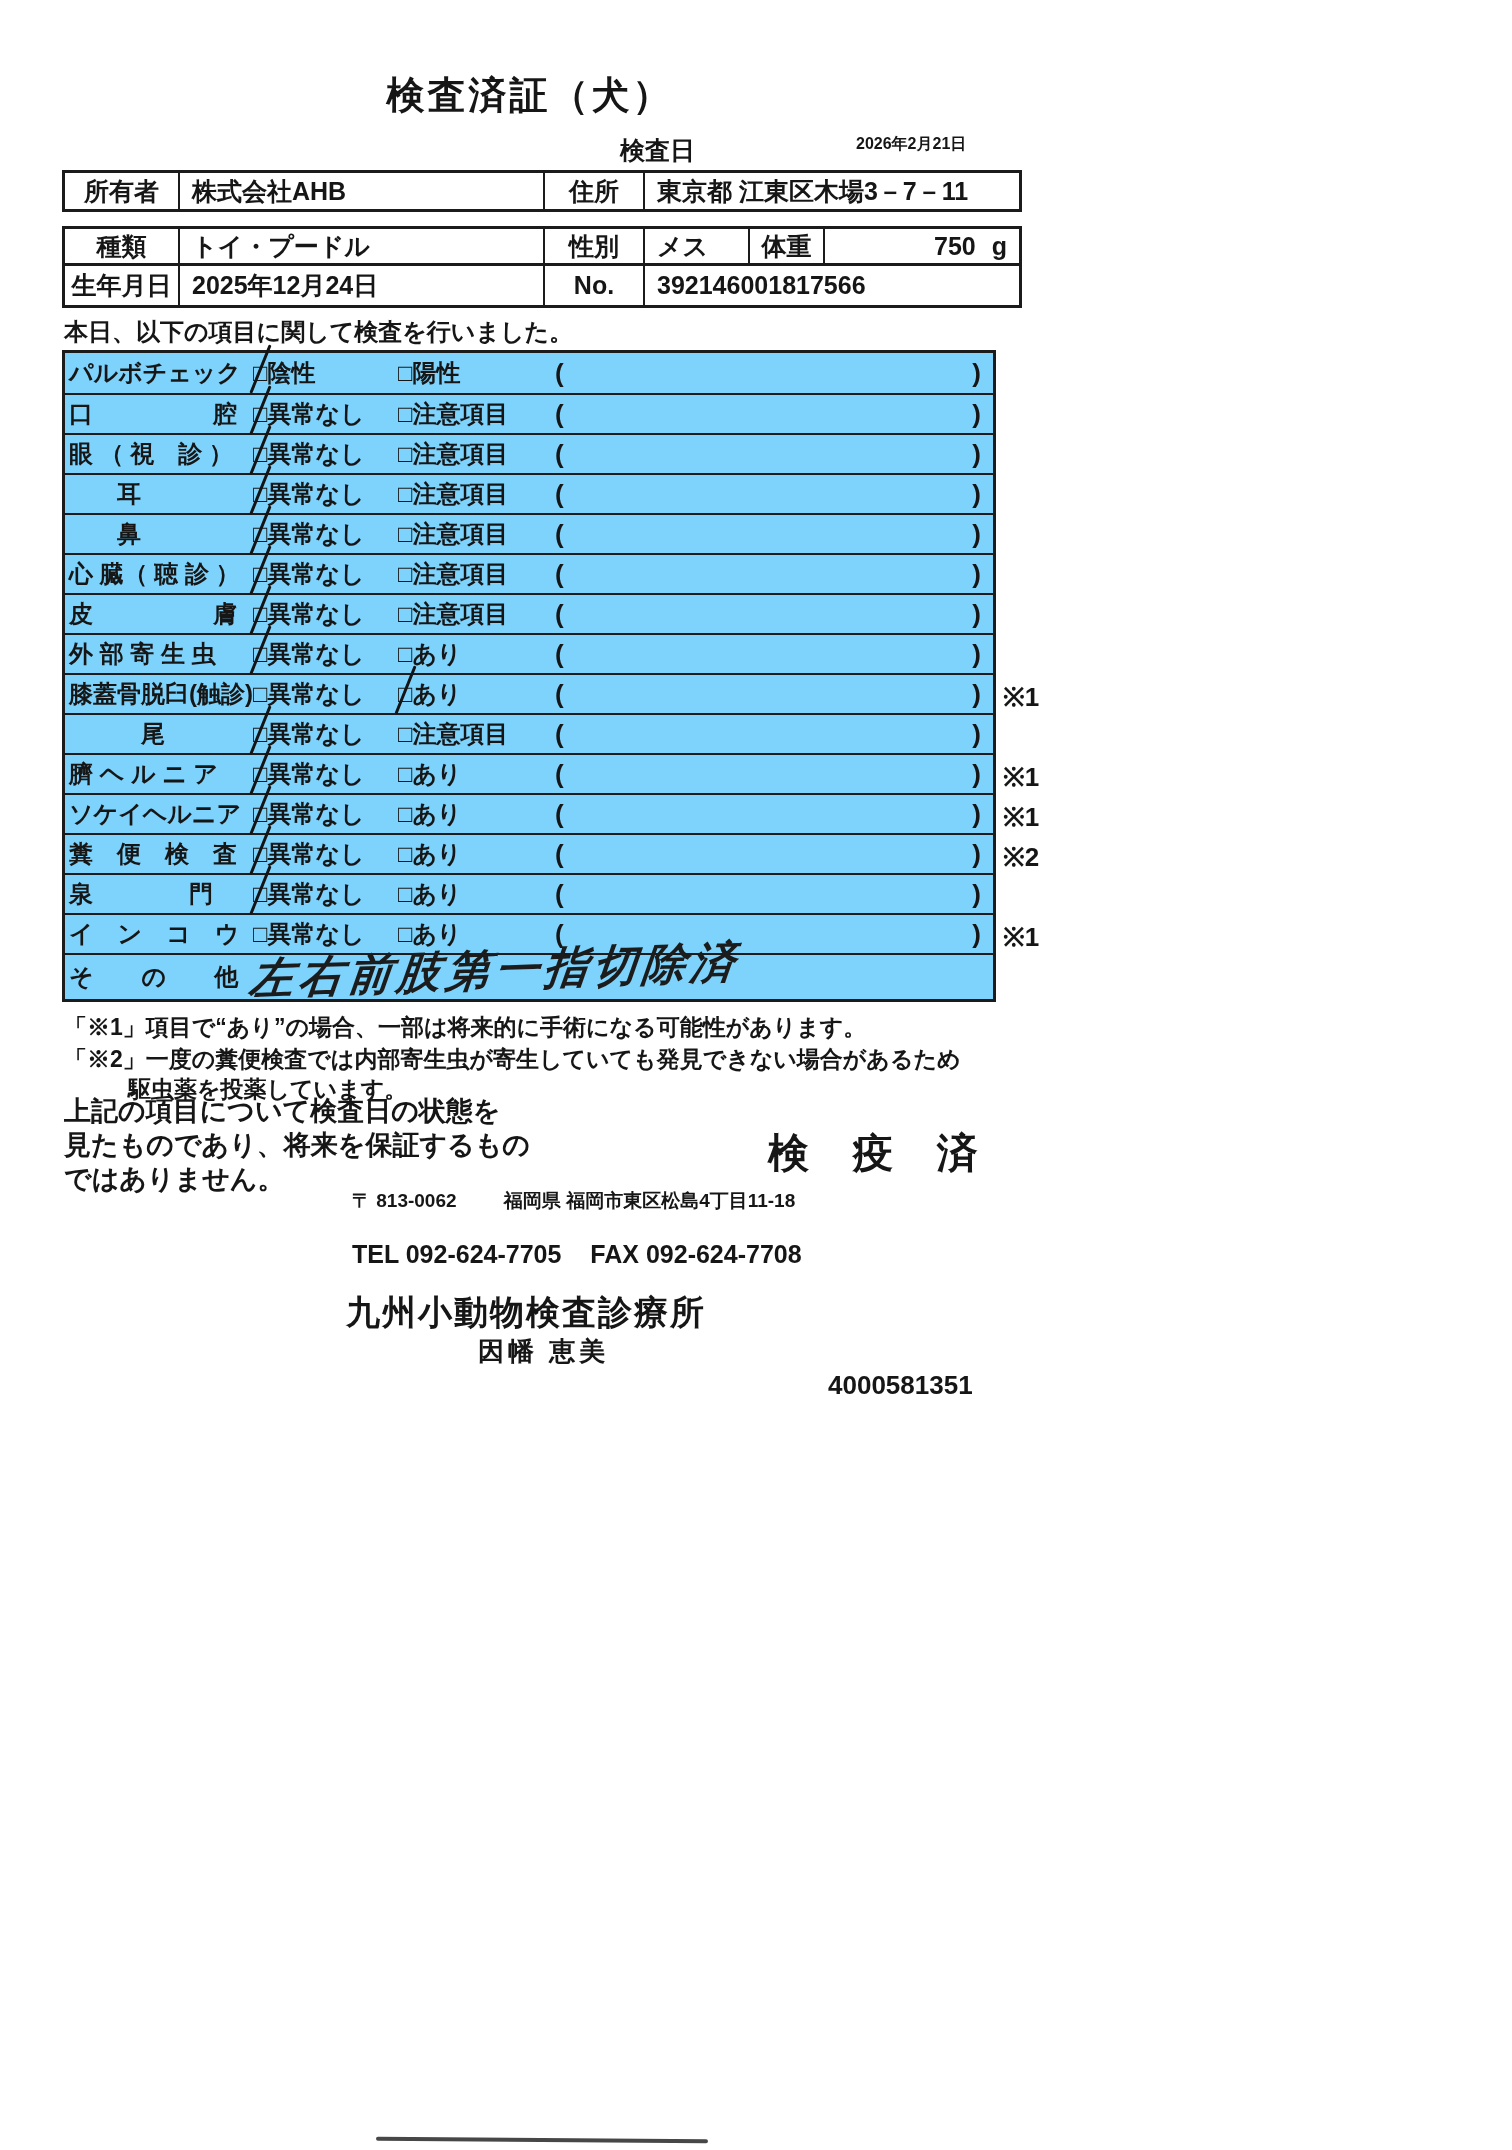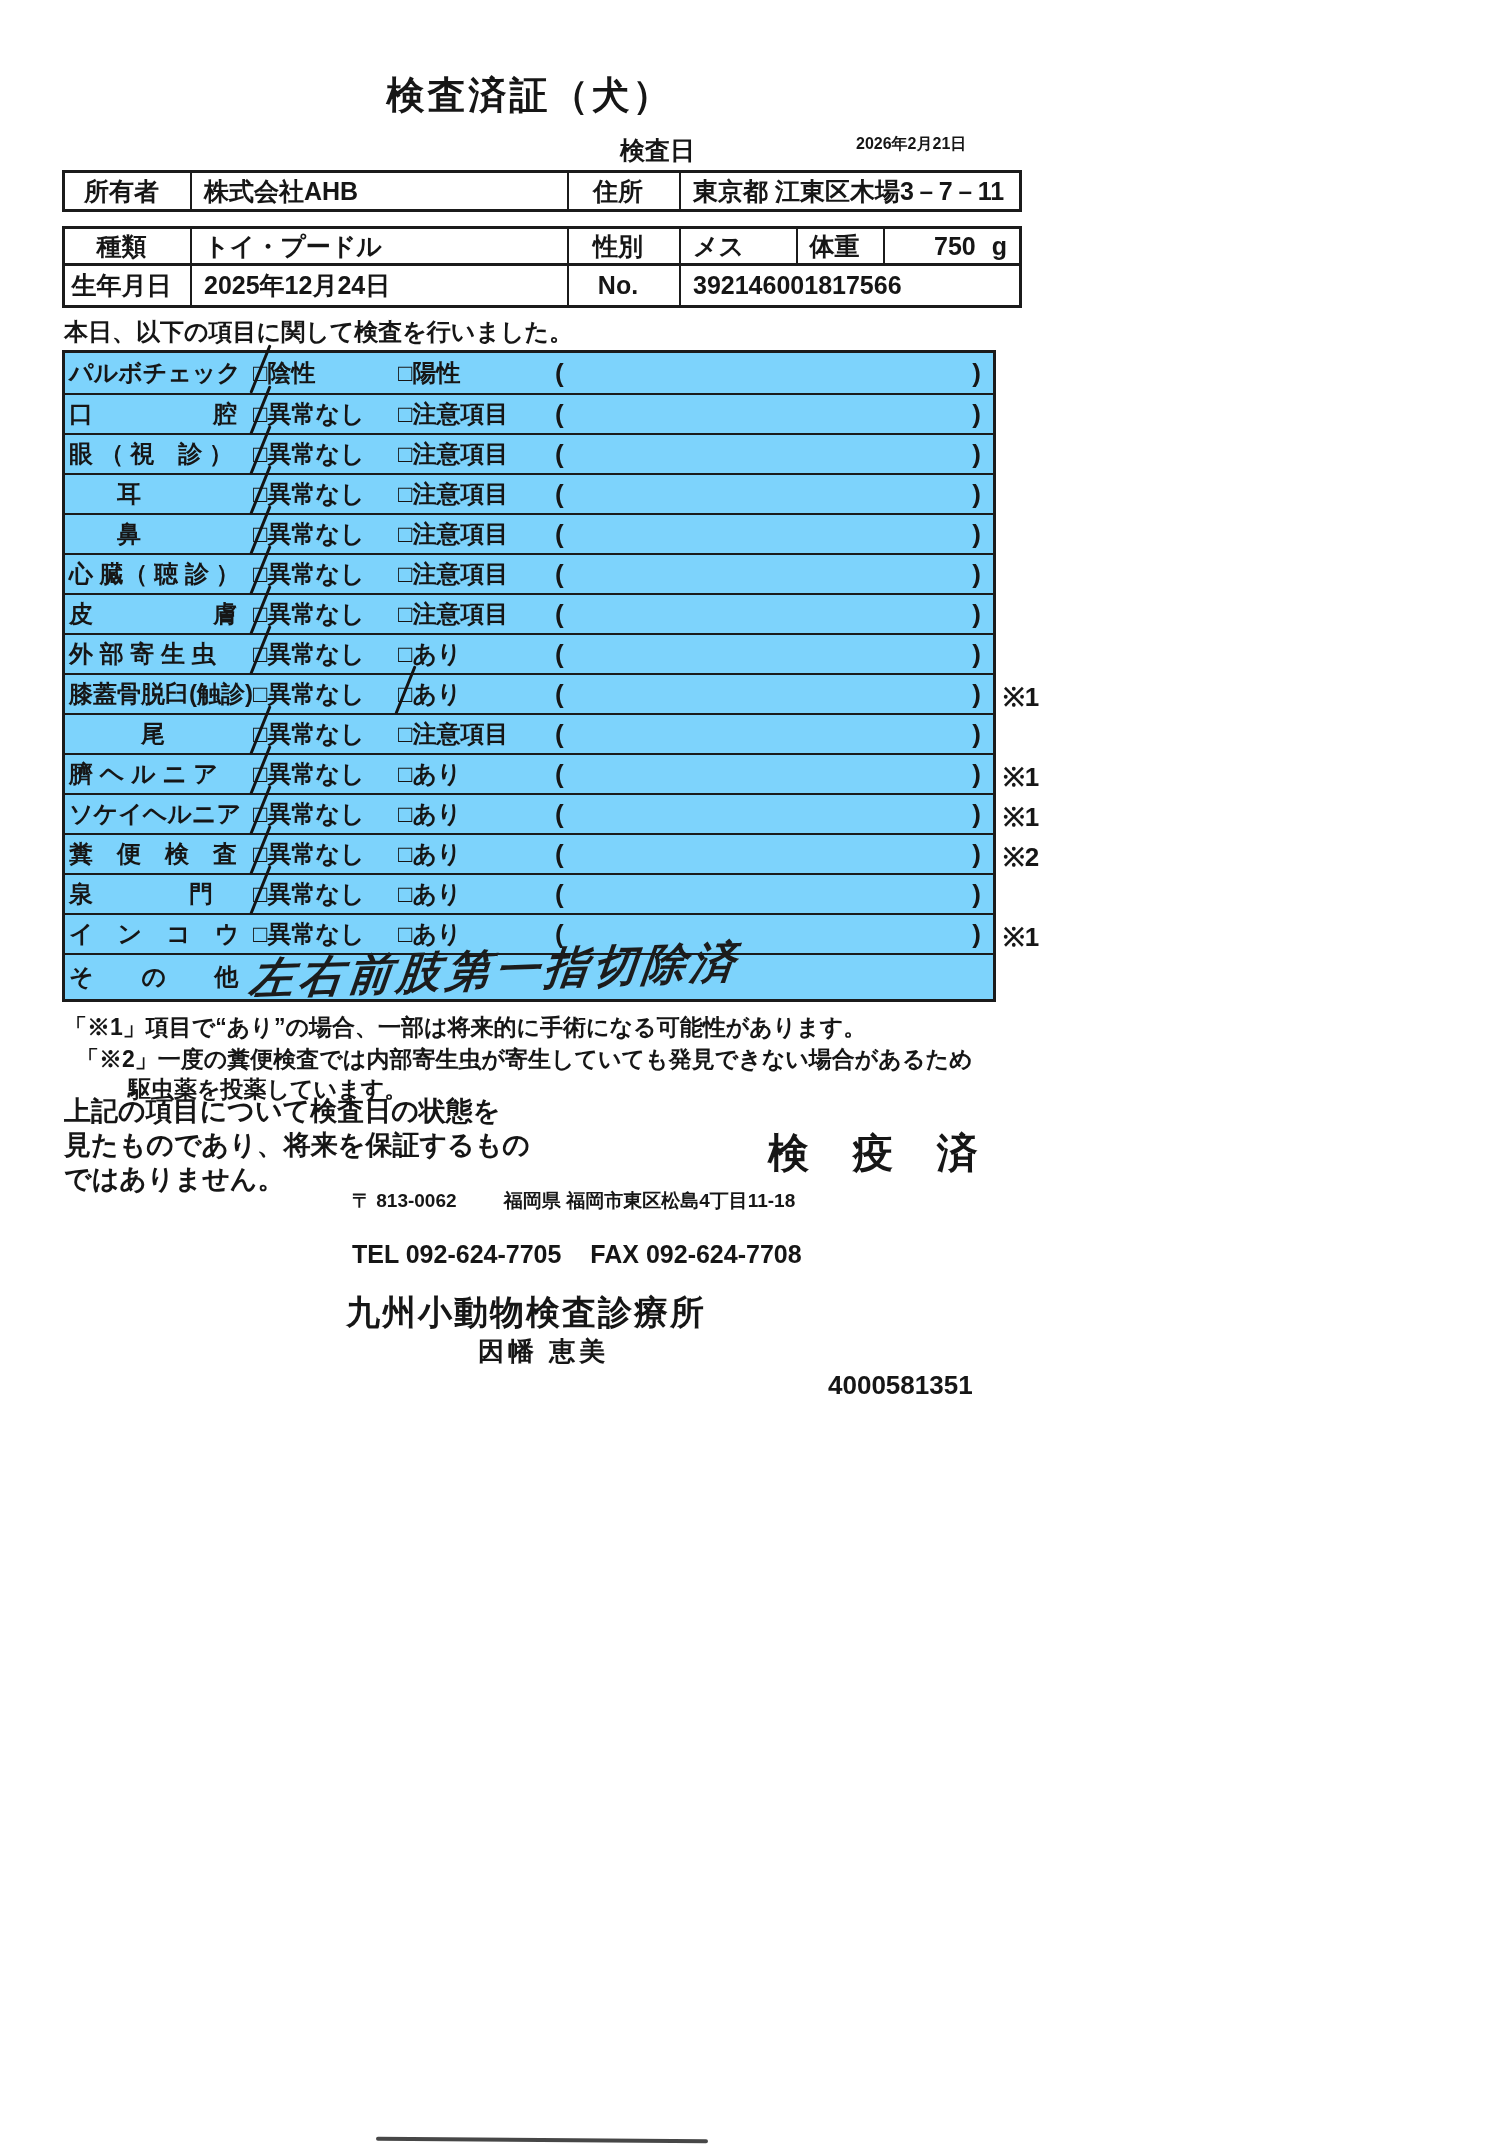--- a/index.html
+++ b/index.html
@@ -8,21 +8,21 @@
     font-family:"Liberation Sans", sans-serif; color:#161616; overflow:hidden;
   }
 
   
   .title { position:absolute; top:70px; left:0; width:1060px; text-align:center;
            font-size:38px; font-weight:700; letter-spacing:3px; }
   .date-label { position:absolute; left:620px; top:134px; font-size:25px; font-weight:700; }
   .date-value { position:absolute; left:856px; top:134px; font-size:16px; font-weight:700; }
 
   
-  .row-table { position:absolute; left:62px; display:grid; border:3px solid #1b1b1b; box-sizing:border-box; background:#fff;gap:12px; }
+  .row-table { position:absolute; left:62px; display:grid; border:3px solid #1b1b1b; box-sizing:border-box; background:#fff; }
   .row-table > div { display:flex; align-items:center; font-size:25px; font-weight:600;
                      box-sizing:border-box; border-left:2px solid #1b1b1b; padding:0 12px;
                      height:100%; white-space:nowrap; overflow:visible; }
   .row-table > div:first-child { border-left:none; }
   .row-table .lbl { justify-content:center; padding:0 4px; }
   .t1 { top:170px; width:960px; height:42px; grid-template-columns:113px 365px 100px 1fr; }
   .t2 { top:226px; width:960px; height:40px; grid-template-columns:113px 365px 100px 105px 75px 1fr; }
   .t3 { top:266px; width:960px; height:42px; grid-template-columns:113px 365px 100px 1fr; border-top:none; }
   .wval { justify-content:flex-end; gap:16px; padding-right:16px; }
 
@@ -44,21 +44,21 @@
   .irow[data-checked="1"] .c1 .slash { display:block; }
   .irow[data-checked="2"] .c2 .slash { display:block; }
   .other-row { height:46px; }
   .handwriting { position:absolute; left:185px; top:-14px; font-size:44px; font-weight:700; font-style:italic;
                  letter-spacing:5px; color:#1c1c1c; white-space:nowrap;
                  transform:rotate(-2deg) skewX(-8deg); z-index:4; }
 
   
   .note { position:absolute; font-size:23px; font-weight:600; white-space:nowrap; }
   .n1 { left:64px;  top:1012px; }
-  .n2 { left:64px;  top:1044px;margin-left:12px; }
+  .n2 { left:64px;  top:1044px; }
   .n3 { left:128px; top:1074px; }
   .disclaimer { position:absolute; left:64px; top:1094px; font-size:27px; font-weight:700; line-height:34px; }
   .stamp { position:absolute; left:768px; top:1126px; font-size:41px; font-weight:700; letter-spacing:16px; white-space:nowrap; }
 
   
   .postal-row { position:absolute; left:352px; top:1188px; font-size:19px; font-weight:600; white-space:nowrap; }
   .postal-row .addr { margin-left:42px; }
   .tel-row { position:absolute; left:352px; top:1240px; font-size:25px; font-weight:600; white-space:nowrap; }
   .tel-row .fax { margin-left:22px; }
   .clinic-name { position:absolute; left:346px; top:1290px; font-size:34px; font-weight:700; letter-spacing:2px; white-space:nowrap; }

